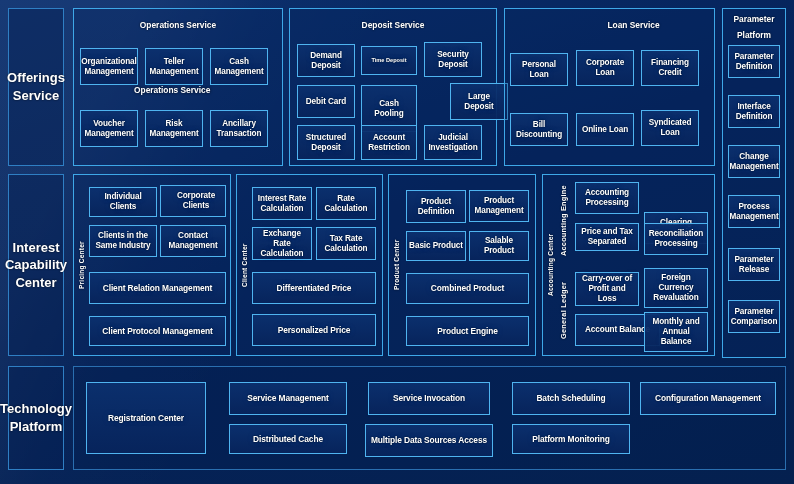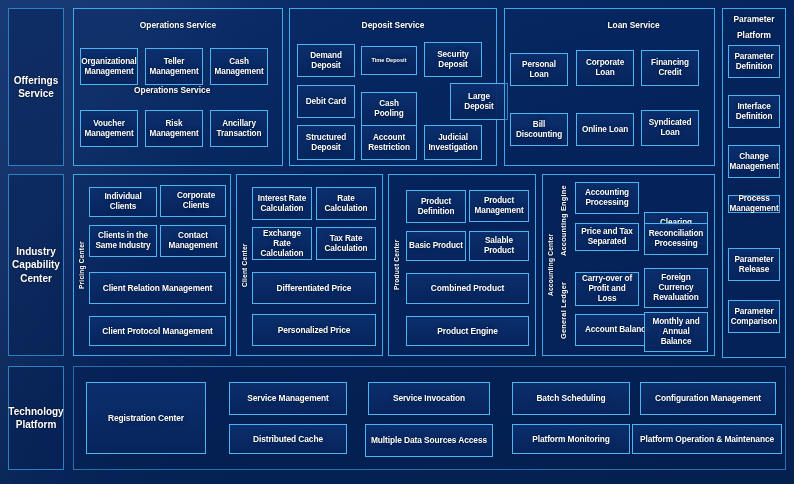--- a/index.html
+++ b/index.html
@@ -76,21 +76,21 @@
     text-align: center;
     text-shadow: 0 0 2px rgba(0,0,0,0.8);
     white-space: nowrap;
   }
   .pillar-label {
     position: absolute;
     display: flex;
     align-items: center;
     justify-content: center;
     text-align: center;
-    font-size: 10px;
+    font-size: 13px;
     font-weight: bold;
     line-height: 1.35;
     color: #ffffff;
     text-shadow: 0 0 2px rgba(0,0,0,0.8);
   }
   .vlabel {
     position: absolute;
     display: flex;
     align-items: center;
     justify-content: center;
@@ -134,48 +134,48 @@
   <div class="box" style="left:80px; top:110px; width:58px; height:37px;">Voucher Management</div>
   <div class="box" style="left:145px; top:110px; width:58px; height:37px;">Risk Management</div>
   <div class="box" style="left:210px; top:110px; width:58px; height:37px;">Ancillary Transaction</div>
 
   <div class="frame" style="left:289px; top:8px; width:208px; height:158px;"></div>
   <div class="panel-title" style="left:289px; top:20px; width:208px;">Deposit Service</div>
   <div class="box" style="left:297px; top:44px; width:58px; height:33px;">Demand Deposit</div>
   <div class="box tiny" style="left:361px; top:46px; width:56px; height:29px;">Time Deposit</div>
   <div class="box" style="left:424px; top:42px; width:58px; height:35px;">Security Deposit</div>
   <div class="box" style="left:297px; top:85px; width:58px; height:33px;">Debit Card</div>
-  <div class="box" style="left:361px; top:92px; width:56px; height:34px;">Cash Pooling</div>
+  <div class="box" style="left:361px; top:85px; width:56px; height:47px;">Cash Pooling</div>
   <div class="box" style="left:424px; top:83px; width:58px; height:37px;margin-left:26px;">Large Deposit</div>
   <div class="box" style="left:297px; top:125px; width:58px; height:35px;">Structured Deposit</div>
   <div class="box" style="left:361px; top:125px; width:56px; height:35px;">Account Restriction</div>
   <div class="box" style="left:424px; top:125px; width:58px; height:35px;">Judicial Investigation</div>
 
   <div class="frame" style="left:504px; top:8px; width:211px; height:158px;"></div>
   <div class="panel-title" style="left:504px; top:20px; width:211px;margin-left:24px;">Loan Service</div>
   <div class="box" style="left:510px; top:53px; width:58px; height:33px;">Personal Loan</div>
   <div class="box" style="left:576px; top:50px; width:58px; height:36px;">Corporate Loan</div>
   <div class="box" style="left:641px; top:50px; width:58px; height:36px;">Financing Credit</div>
   <div class="box" style="left:510px; top:113px; width:58px; height:33px;">Bill Discounting</div>
   <div class="box" style="left:576px; top:113px; width:58px; height:33px;">Online Loan</div>
   <div class="box" style="left:641px; top:110px; width:58px; height:36px;">Syndicated Loan</div>
 
   <div class="frame" style="left:722px; top:8px; width:64px; height:350px;"></div>
   <div class="panel-title" style="left:722px; top:14px; width:64px;">Parameter</div>
   <div class="panel-title" style="left:722px; top:30px; width:64px;">Platform</div>
   <div class="box" style="left:728px; top:45px; width:52px; height:33px;">Parameter Definition</div>
   <div class="box" style="left:728px; top:95px; width:52px; height:33px;">Interface Definition</div>
   <div class="box" style="left:728px; top:145px; width:52px; height:33px;">Change Management</div>
-  <div class="box" style="left:728px; top:195px; width:52px; height:18px;">Process Management</div>
+  <div class="box" style="left:728px; top:195px; width:52px; height:33px;">Process Management</div>
   <div class="box" style="left:728px; top:248px; width:52px; height:33px;">Parameter Release</div>
   <div class="box" style="left:728px; top:300px; width:52px; height:33px;">Parameter Comparison</div>
 
   <div class="frame soft" style="left:8px; top:174px; width:56px; height:182px;"></div>
   <div class="pillar-label" style="left:8px; top:174px; width:56px; height:182px; flex-direction:column;">
-    <span>Industry</span>
+    <span>Interest</span>
     <span>Capability</span>
     <span>Center</span>
   </div>
 
   <div class="frame" style="left:73px; top:174px; width:158px; height:182px;"></div>
   <div class="vlabel" style="left:75px; top:174px; width:13px; height:182px;">Pricing Center</div>
   <div class="box" style="left:89px; top:187px; width:68px; height:30px;">Individual Clients</div>
   <div class="box" style="left:160px; top:185px; width:66px; height:32px;padding-left:8px;">Corporate Clients</div>
   <div class="box" style="left:89px; top:225px; width:68px; height:32px;">Clients in the Same Industry</div>
   <div class="box" style="left:160px; top:225px; width:66px; height:32px;">Contact Management</div>
@@ -221,15 +221,14 @@
 
   <div class="frame dim" style="left:73px; top:366px; width:713px; height:104px;"></div>
   <div class="box wide" style="left:86px; top:382px; width:120px; height:72px;">Registration Center</div>
   <div class="box wide" style="left:229px; top:382px; width:118px; height:33px;">Service Management</div>
   <div class="box wide" style="left:229px; top:424px; width:118px; height:30px;">Distributed Cache</div>
   <div class="box wide" style="left:368px; top:382px; width:122px; height:33px;">Service Invocation</div>
   <div class="box wide" style="left:365px; top:424px; width:128px; height:33px;">Multiple Data Sources Access</div>
   <div class="box wide" style="left:512px; top:382px; width:118px; height:33px;">Batch Scheduling</div>
   <div class="box wide" style="left:512px; top:424px; width:118px; height:30px;">Platform Monitoring</div>
   <div class="box wide" style="left:640px; top:382px; width:136px; height:33px;">Configuration Management</div>
-  <div class="box wide" style="left:632px; top:424px; width:150px; height:30px;">Platform Operation &amp; Maintenance</div>
 
 </div>
 
 </body></html>

